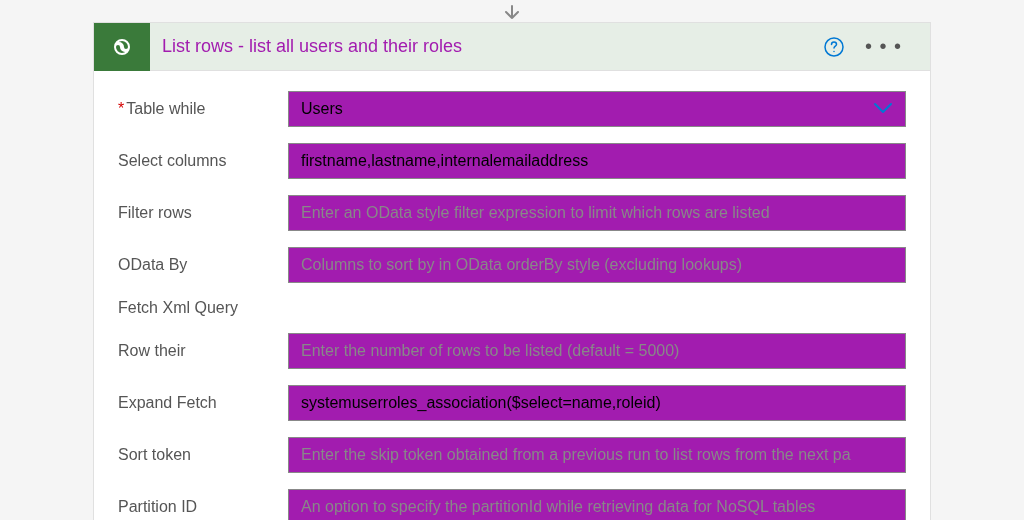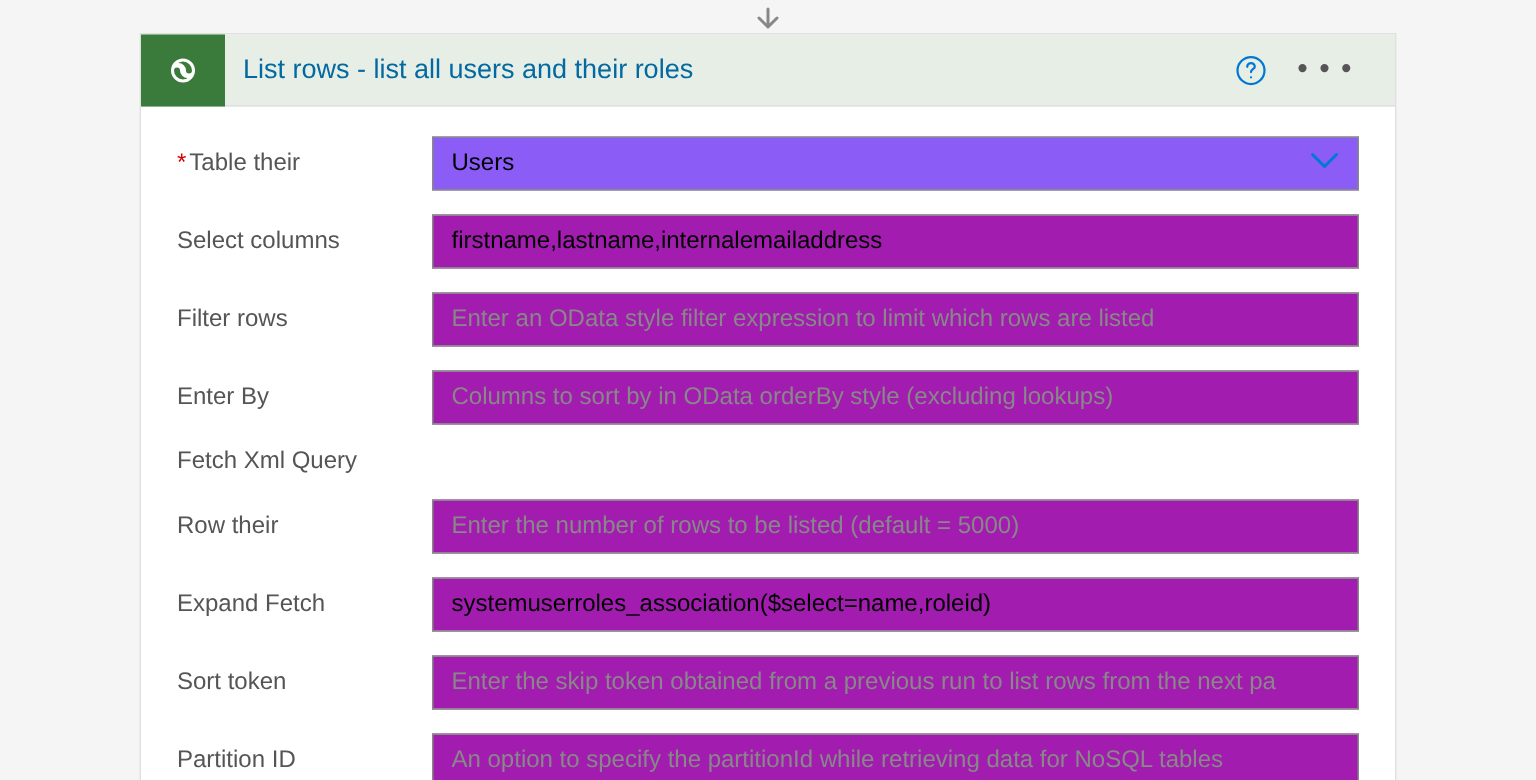--- a/index.html
+++ b/index.html
@@ -43,21 +43,21 @@
       background: #3a7a3a;
       display: flex;
       align-items: center;
       justify-content: center;
       flex-shrink: 0;
     }
     .card-header-title {
       flex: 1;
       padding-left: 12px;
       font-size: 18px;
-      color: #0369a1;
+      color: #a21caf;
     }
     .card-header-actions {
       display: flex;
       align-items: center;
       gap: 16px;
       padding-right: 24px;
     }
     .help-icon {
       width: 22px;
       height: 22px;
@@ -94,21 +94,21 @@
     .field-control {
       flex: 1;
     }
     .select-box {
       position: relative;
       border: 1px solid #888;
       height: 36px;
       display: flex;
       align-items: center;
       padding: 0 12px;
-      background: #8b5cf6;
+      background: #a21caf;
       cursor: pointer;
       font-size: 16px;
       color: #000;
     }
     .select-chevron {
       position: absolute;
       right: 12px;
       top: 50%;
       transform: translateY(-50%);
     }
@@ -148,21 +148,21 @@
           <path d="M7.5 7.5 a2.5 2.5 0 0 1 5 0 c0 1.5 -2.5 1.8 -2.5 3.5 M10 14.5 l0 0.01" stroke="#0078d4" stroke-width="1.5" fill="none" stroke-linecap="round"></path>
         </svg>
       </div>
       <div class="overflow-menu">• • •</div>
     </div>
   </div>
 
   <div class="card-body">
 
     <div class="field-row">
-      <div class="field-label"><span class="required-asterisk">*</span><span>Table their</span></div>
+      <div class="field-label"><span class="required-asterisk">*</span><span>Table while</span></div>
       <div class="field-control">
         <div class="select-box">
           <span>Users</span>
           <span class="select-chevron">
             <svg width="20" height="12" viewBox="0 0 20 12">
                 <path d="M2 2 L10 10 L18 2" stroke="#0078d4" stroke-width="2" fill="none" stroke-linecap="round" stroke-linejoin="round"></path>
               </svg>
           </span>
         </div>
       </div>
@@ -176,21 +176,21 @@
     </div>
 
     <div class="field-row">
       <div class="field-label">Filter rows</div>
       <div class="field-control">
         <input class="input-box" placeholder="Enter an OData style filter expression to limit which rows are listed" style="">
       </div>
     </div>
 
     <div class="field-row">
-      <div class="field-label">Enter By</div>
+      <div class="field-label">OData By</div>
       <div class="field-control">
         <input class="input-box" placeholder="Columns to sort by in OData orderBy style (excluding lookups)" style="">
       </div>
     </div>
 
     <div class="field-row">
       <div class="field-label">Fetch Xml Query</div>
     </div>
 
     <div class="field-row">

